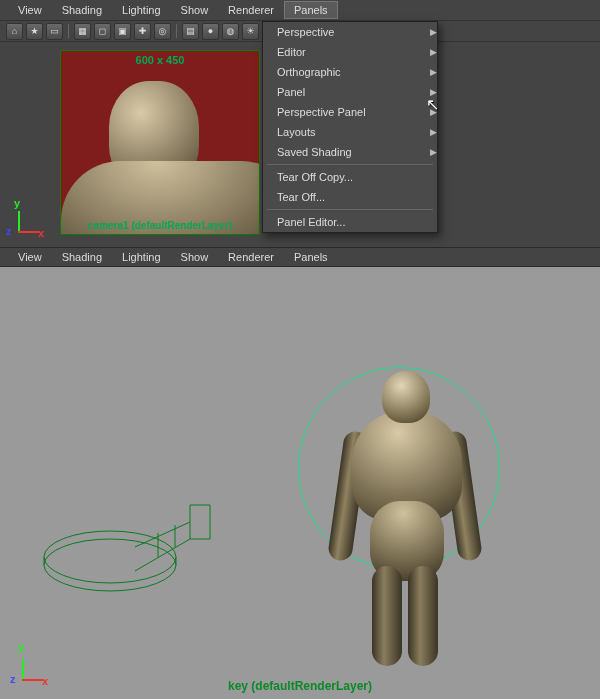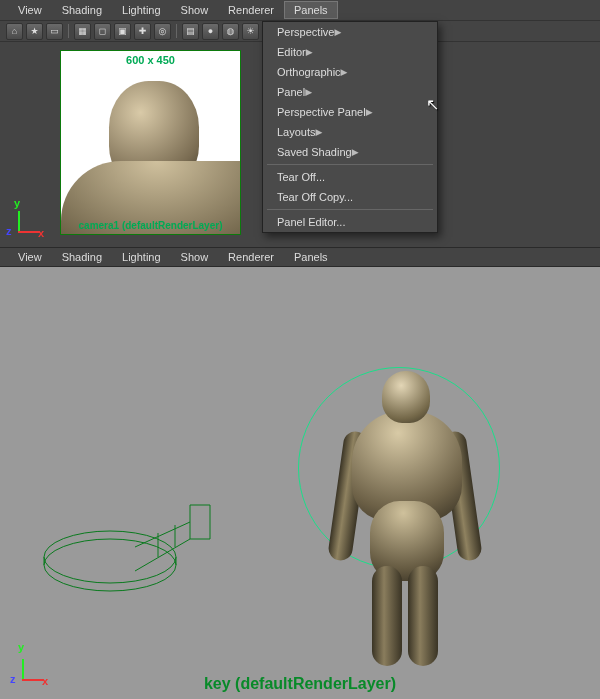--- a/index.html
+++ b/index.html
@@ -5,42 +5,42 @@
   * { box-sizing: border-box; margin: 0; padding: 0; font-family: "Segoe UI", Tahoma, sans-serif; }
   body { width: 600px; height: 699px; background: #444; color: #ccc; font-size: 11px; overflow: hidden; position: relative; }
   .menubar { background: #444; border-bottom: 1px solid #333; display: flex; align-items: center; height: 21px; padding-left: 8px; gap: 0; }
   .menubar .item { padding: 3px 10px; color: #ddd; cursor: default; }
   .menubar .item.open { background: #5a5a5a; border: 1px solid #777; padding: 2px 9px; }
   .toolbar { background: #444; height: 21px; border-bottom: 1px solid #333; display: flex; align-items: center; padding-left: 6px; gap: 3px; }
   .toolbar .tbtn { width: 17px; height: 17px; background: linear-gradient(#6a6a6a,#4a4a4a); border: 1px solid #333; border-radius: 2px; display:flex; align-items:center; justify-content:center; font-size:9px; color:#ddd;}
   .divider { width:1px; height:14px; background:#666; margin:0 2px; }
   .upper { display:flex; }
   .render-panel { width: 260px; height: 205px; background:#444; position:relative; }
-  .render-view { position:absolute; left:60px; top:8px; width:181px; height:185px; border:1px solid #0c7a0c; background:#ffffff; overflow:hidden;}
+  .render-view { position:absolute; left:60px; top:8px; width:200px; height:185px; border:1px solid #0c7a0c; background:#7f1d1d; overflow:hidden;}
   .render-view .dim { position:absolute; top:3px; left:50%; transform:translateX(-50%); color:#0a5; font-weight:bold; font-size:11px;}
   .render-view .camlabel { position:absolute; bottom:3px; left:50%; transform:translateX(-50%); color:#0a5; font-weight:bold; font-size:10px; white-space:nowrap;}
   .axis { position:absolute; left:6px; bottom:10px; width:36px; height:36px;}
   .axis .y { position:absolute; left:12px; bottom:4px; width:2px; height:22px; background:#2e2;}
   .axis .x { position:absolute; left:12px; bottom:4px; width:22px; height:2px; background:#e33;}
   .axis .yl { position:absolute; left:8px; top:-4px; color:#2e2; font-weight:bold;}
   .axis .xl { position:absolute; left:32px; bottom:-2px; color:#e33; font-weight:bold;}
   .axis .zl { position:absolute; left:0px; bottom:0px; color:#44f; font-weight:bold;}
   .dropdown { position:absolute; left:262px; top:21px; width:176px; background:#4a4a4a; border:1px solid #222; box-shadow:3px 4px 8px rgba(0,0,0,.5); z-index:10;}
-  .dropdown .ditem { display:flex; align-items:center; padding:4px 12px 4px 14px; color:#ddd; font-size:11px; height:20px;}
+  .dropdown .ditem { display:flex; align-items:center; justify-content:space-between; padding:4px 0 4px 14px; color:#ddd; font-size:11px; height:20px;}
   .dropdown .ditem.sel { background:#678db2; color:#fff;}
   .dropdown .sep { height:1px; background:#666; margin:2px 4px;}
   .dropdown .arrow { font-size:9px; color:#bbb;}
   .dropdown .checkbox { width:10px; height:10px; border:1px solid #aaa; background:#ddd; border-radius:1px; }
   .cursor { position:absolute; left:426px; top:95px; z-index:11; font-size:16px; color:#fff; text-shadow:1px 1px 1px #000;}
   .rightpanel { flex:1; background:#444; padding:6px 10px; color:#bbb; font-size:11px; line-height:16px;}
   .rightpanel .after-menu { margin-left: 176px; }
   .menubar2 { background:#444; border-top:1px solid #2a2a2a; border-bottom:1px solid #2a2a2a; display:flex; align-items:center; height:20px; padding-left:8px;}
   .menubar2 .item { padding:3px 10px; color:#ddd;}
   .viewport { position:relative; width:600px; height:432px; background:#9a9a9a; overflow:hidden;}
-  .vp-label { position:absolute; bottom:6px; left:50%; transform:translateX(-50%); color:#088a29; font-weight:bold; font-size:16px;}
+  .vp-label { position:absolute; bottom:6px; left:50%; transform:translateX(-50%); color:#088a29; font-weight:bold; font-size:12px;}
   .axis2 { position:absolute; left:10px; bottom:14px; width:40px; height:40px;}
   
   .head1 { position:absolute; left:48px; top:30px; width:90px; height:105px; border-radius:44% 44% 38% 38%; background:radial-gradient(circle at 35% 30%, #d9caa8, #7a6c52 70%, #3c3727); }
   .torso1 { position:absolute; left:0px; top:110px; width:240px; height:100px; border-radius:60px 60px 0 0; background:radial-gradient(ellipse at 40% 0%, #d0c19e, #6d6147 70%, #3a3425);}
   .circle { position:absolute; left:298px; top:100px; width:202px; height:202px; border:1px solid #1adf8a; border-radius:50%;}
   .fig2 { position:absolute; left:322px; top:104px; width:160px; height:300px;}
   .fig2 .head { position:absolute; left:60px; top:0; width:48px; height:52px; border-radius:48% 48% 42% 42%; background:radial-gradient(circle at 40% 28%, #e3d6b6, #746849 70%, #3a3425);}
   .fig2 .chest { position:absolute; left:30px; top:40px; width:110px; height:110px; border-radius:46% 46% 32% 32%; background:radial-gradient(circle at 42% 20%, #d8caa6, #6d6147 70%, #352f22);}
   .fig2 .belly { position:absolute; left:48px; top:130px; width:74px; height:80px; border-radius:40% 40% 36% 36%; background:radial-gradient(circle at 45% 15%, #cfc19c, #665b42 70%, #312b1f);}
   .fig2 .legL { position:absolute; left:50px; top:195px; width:30px; height:100px; border-radius:16px; background:linear-gradient(90deg,#3a3425,#8a7d5d 40%,#3a3425);}
@@ -128,24 +128,24 @@
   <div class="ditem">
       <span>Layouts</span>
       <span class="arrow">▶</span>
     </div>
   <div class="ditem">
       <span>Saved Shading</span>
       <span class="arrow">▶</span>
     </div>
   <div class="sep"></div>
   <div class="ditem">
-      <span>Tear Off...</span>
+      <span>Tear Off Copy...</span>
     </div>
   <div class="ditem">
-      <span>Tear Off Copy...</span>
+      <span>Tear Off...</span>
     </div>
   <div class="sep"></div>
   <div class="ditem">
       <span>Panel Editor...</span>
     </div>
 </div>
 <div class="cursor">↖</div>
 
 <div class="menubar2">
   <span class="item">View</span>

